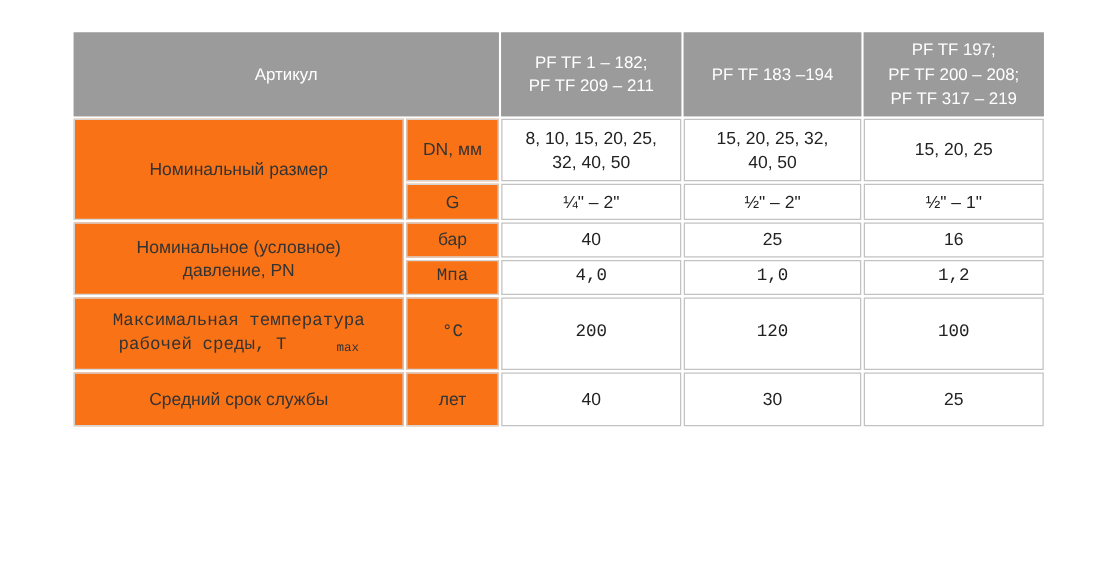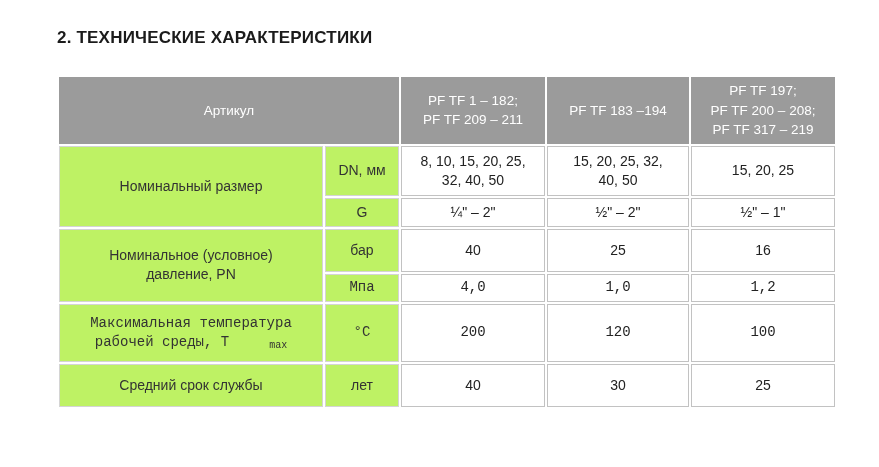--- a/index.html
+++ b/index.html
@@ -40,54 +40,53 @@
   th.hdr {
     background: #9b9b9b;
     color: #ffffff;
     font-weight: normal;
     font-size: 13.5px;
     line-height: 1.45;
     border: 1px solid #9b9b9b;
   }
   td.cell-label,
   td.cell-unit {
-    background: #bef264;
+    background: #f97316;
     border: 1px solid #d4d4d4;
     font-size: 14px;
     color: #333333;
     line-height: 1.35;
   }
   td.cell-data {
     background: #ffffff;
     border: 1px solid #c2c2c2;
     font-size: 14px;
     color: #222222;
     line-height: 1.35;
   }
   .multiline { white-space: pre-line; }
   tr.r-header { height: 66px; }
   tr.r-dn     { height: 50px; }
   tr.r-g      { height: 29px; }
-  tr.r-bar    { height: 43px; }
+  tr.r-bar    { height: 28px; }
   tr.r-mpa    { height: 28px; font-family: Liberation Mono, monospace; }
   tr.r-temp   { height: 58px; font-family: Liberation Mono, monospace; }
   tr.r-life   { height: 43px; }
   .subscript {
     font-size: 10px;
     position: relative;
     top: 2px;
     padding-left: 40px;
   }
 </style>
 </head>
 <body>
 
 <div class="page">
 
-  <h1 class="doc-title">2. ТЕХНИЧЕСКИЕ ХАРАКТЕРИСТИКИ</h1>
 
   <table class="specs">
     <colgroup>
       <col style="width:264px">
       <col style="width:74px">
       <col style="width:144px">
       <col style="width:142px">
       <col style="width:144px">
     </colgroup>
 

